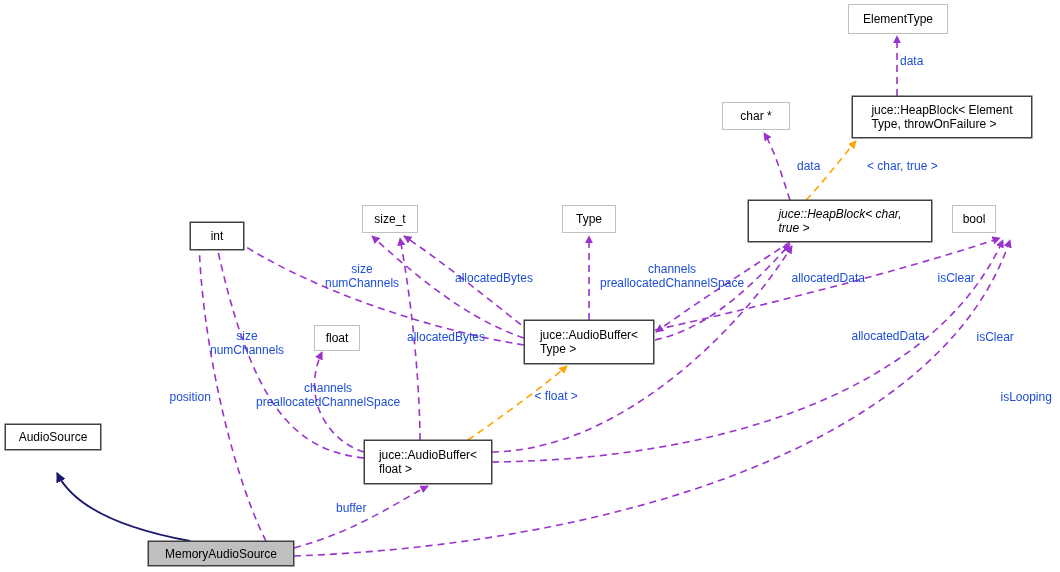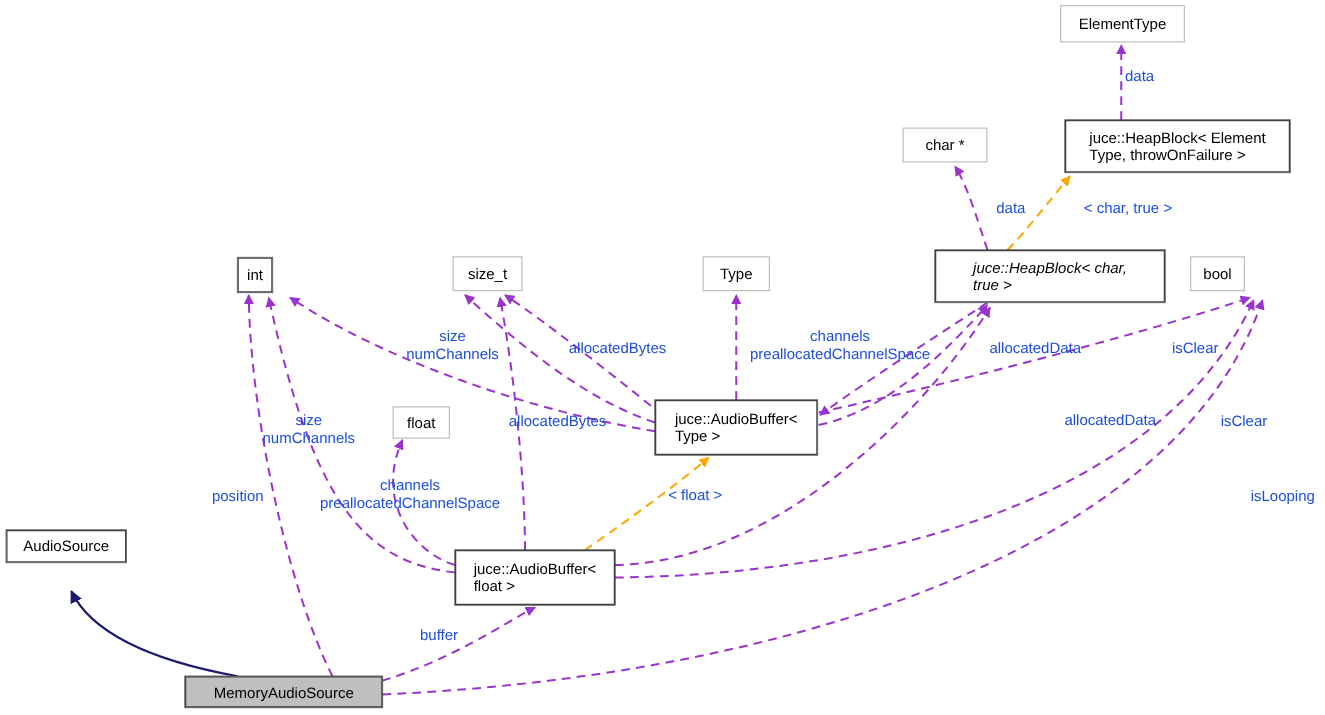--- a/index.html
+++ b/index.html
@@ -125,33 +125,33 @@
     <g fill="none" stroke="#1a1a6e" stroke-width="1.8" marker-end="url(#ah-navy)">
 
       <path d="M 190 541 C 130 530 75 510 57 473"></path>
     </g>
   </svg>
 
 <div class="node" style="left: 848px; top: 4px; width: 100px; height: 30px;">ElementType</div>
     <div class="node" style="left: 722px; top: 102px; width: 68px; height: 28px;">char *</div>
     <div class="node strong" style="left: 808px; top: 96px; width: 180px; height: 42px; margin-left: 44px;">juce::HeapBlock&lt; Element
 Type, throwOnFailure &gt;</div>
-    <div class="node strong" style="left: 190px; top: 206px; width: 28px; height: 28px;">int</div>
+    <div class="node strong" style="left: 190px; top: 222px; width: 54px; height: 28px;">int</div>
     <div class="node" style="left: 362px; top: 205px; width: 56px; height: 28px;">size_t</div>
     <div class="node" style="left: 562px; top: 205px; width: 54px; height: 28px;">Type</div>
     <div class="node strong" style="left: 748px; top: 200px; width: 184px; height: 42px; font-style: italic;">juce::HeapBlock&lt; char,
 true &gt;</div>
     <div class="node" style="left: 952px; top: 205px; width: 44px; height: 28px;">bool</div>
     <div class="node" style="left: 314px; top: 325px; width: 46px; height: 26px;">float</div>
     <div class="node strong" style="left: 524px; top: 320px; width: 130px; height: 44px;">juce::AudioBuffer&lt;
 Type &gt;</div>
     <div class="node strong" style="left: 364px; top: 440px; width: 128px; height: 44px;">juce::AudioBuffer&lt;
 float &gt;</div>
     <div class="node strong" style="left: 5px; top: 424px; width: 96px; height: 26px;">AudioSource</div>
-    <div class="node current" style="left: 148px; top: 541px; width: 158px; height: 25px;">MemoryAudioSource</div>
+    <div class="node current" style="left: 148px; top: 541px; width: 146px; height: 25px;">MemoryAudioSource</div>
     <div class="edge-label l" style="left: 900px; top: 54px;">data</div>
     <div class="edge-label l" style="left: 797px; top: 159px;">data</div>
     <div class="edge-label l" style="left: 867px; top: 159px;">&lt; char, true &gt;</div>
     <div class="edge-label" style="left: 325px; top: 262px;">size
 numChannels</div>
     <div class="edge-label" style="left: 455px; top: 271px;">allocatedBytes</div>
     <div class="edge-label" style="left: 600px; top: 262px;">channels
 preallocatedChannelSpace</div>
     <div class="edge-label" style="left: 791.5px; top: 271px;">allocatedData</div>
     <div class="edge-label" style="left: 937.5px; top: 271px;">isClear</div>

